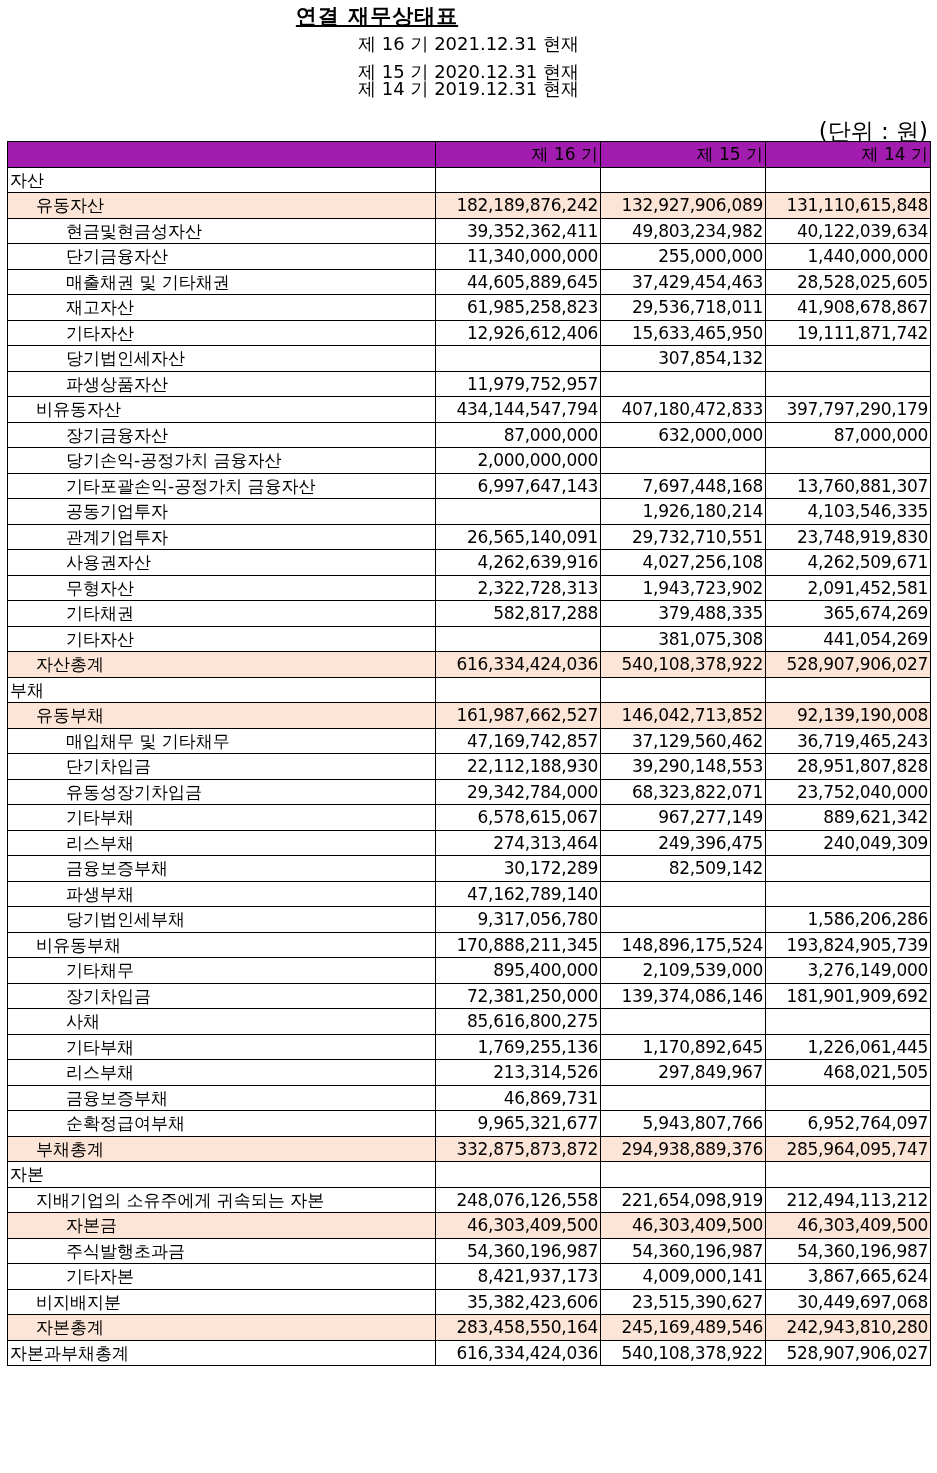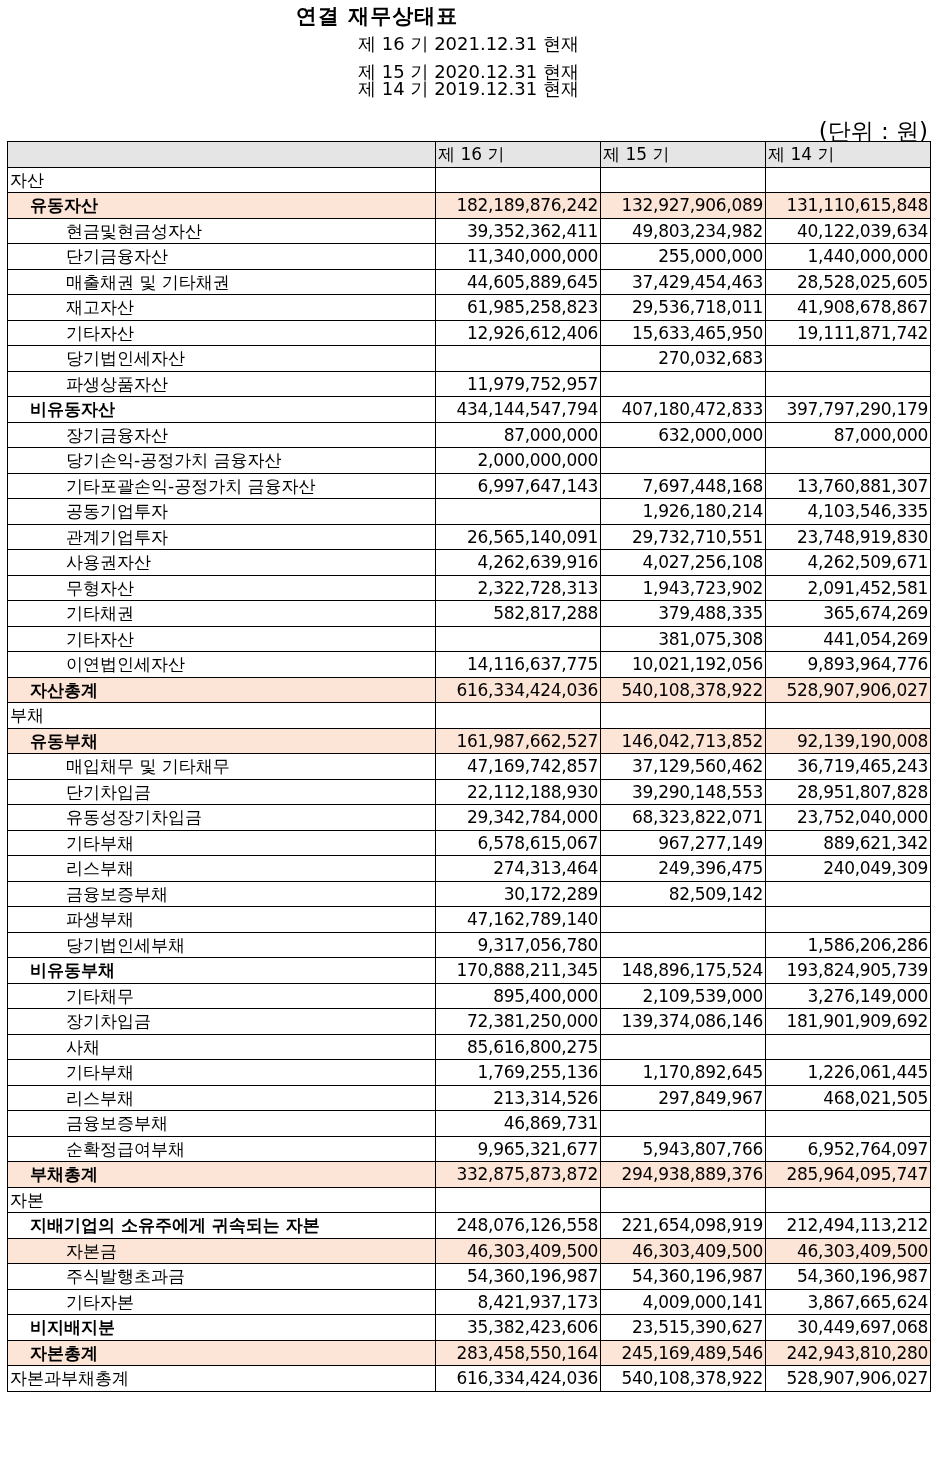--- a/index.html
+++ b/index.html
@@ -1,28 +1,28 @@
 <!DOCTYPE html>
 <html><head>
 <meta charset="utf-8">
 <style>
   html, body { margin: 0; padding: 0; background: #ffffff; }
   body { width: 937px; height: 1473px; position: relative; font-family: "DejaVu Sans", "Liberation Sans", sans-serif; color: #000; overflow: hidden; }
-  .title { position: absolute; left: 0; width: 754px; top: 2px; text-align: center; font-size: 21px; font-weight: bold; letter-spacing: 1px; }
+  .title { position: absolute; left: 0; width: 754px; top: 2px; text-align: center; font-size: 21px; font-weight: bold; letter-spacing: 1px; text-decoration: underline; }
   .sub { position: absolute; left: 0; width: 937px; text-align: center; font-size: 18px; }
   .sub1 { top: 32px; } .sub2 { top: 60px; } .sub3 { top: 77px; }
   .unit { position: absolute; right: 9px; top: 116px; font-size: 23px; }
   table { position: absolute; left: 7px; top: 141px; border-collapse: collapse; table-layout: fixed; width: 923px; }
   col.c0 { width: 428px; } col.c1 { width: 165px; } col.c2 { width: 165px; } col.c3 { width: 165px; }
   td, th { border: 1.5px solid #000; height: 24.5px; padding: 0 2px; font-size: 17px; font-weight: normal; white-space: nowrap; overflow: hidden; line-height: 24px; }
-  th { background: #e5e5e5; text-align: left; }
+  th { background: #a21caf; text-align: right; }
   td.num { text-align: right; letter-spacing: -0.3px; }
   td.lbl { text-align: left; margin-top: 36px; }
   tr.hl td { background: #fce4d6; }
-  .l0 { padding-left: 2px; } .l1 { padding-left: 22px; font-weight: bold; } .l2 { padding-left: 58px; }
+  .l0 { padding-left: 2px; } .l1 { padding-left: 28px; } .l2 { padding-left: 58px; }
 </style>
 </head>
 <body>
 
 <div class="title">연결 재무상태표</div>
 <div class="sub sub1">제 16 기 2021.12.31 현재</div>
 <div class="sub sub2">제 15 기 2020.12.31 현재</div>
 <div class="sub sub3">제 14 기 2019.12.31 현재</div>
 <div class="unit">(단위 : 원)</div>
 
@@ -80,21 +80,21 @@
       </tr>
       <tr>
         <td class="lbl l2">기타자산</td>
         <td class="num">12,926,612,406</td>
         <td class="num">15,633,465,950</td>
         <td class="num">19,111,871,742</td>
       </tr>
       <tr>
         <td class="lbl l2">당기법인세자산</td>
         <td class="num"></td>
-        <td class="num">270,032,683</td>
+        <td class="num">307,854,132</td>
         <td class="num"></td>
       </tr>
       <tr>
         <td class="lbl l2">파생상품자산</td>
         <td class="num">11,979,752,957</td>
         <td class="num"></td>
         <td class="num"></td>
       </tr>
       <tr>
         <td class="lbl l1">비유동자산</td>
@@ -149,26 +149,20 @@
         <td class="num">582,817,288</td>
         <td class="num">379,488,335</td>
         <td class="num">365,674,269</td>
       </tr>
       <tr>
         <td class="lbl l2">기타자산</td>
         <td class="num"></td>
         <td class="num">381,075,308</td>
         <td class="num">441,054,269</td>
       </tr>
-      <tr>
-        <td class="lbl l2">이연법인세자산</td>
-        <td class="num">14,116,637,775</td>
-        <td class="num">10,021,192,056</td>
-        <td class="num">9,893,964,776</td>
-      </tr>
       <tr class="hl">
         <td class="lbl l1">자산총계</td>
         <td class="num">616,334,424,036</td>
         <td class="num">540,108,378,922</td>
         <td class="num">528,907,906,027</td>
       </tr>
       <tr>
         <td class="lbl l0">부채</td>
         <td class="num"></td>
         <td class="num"></td>

